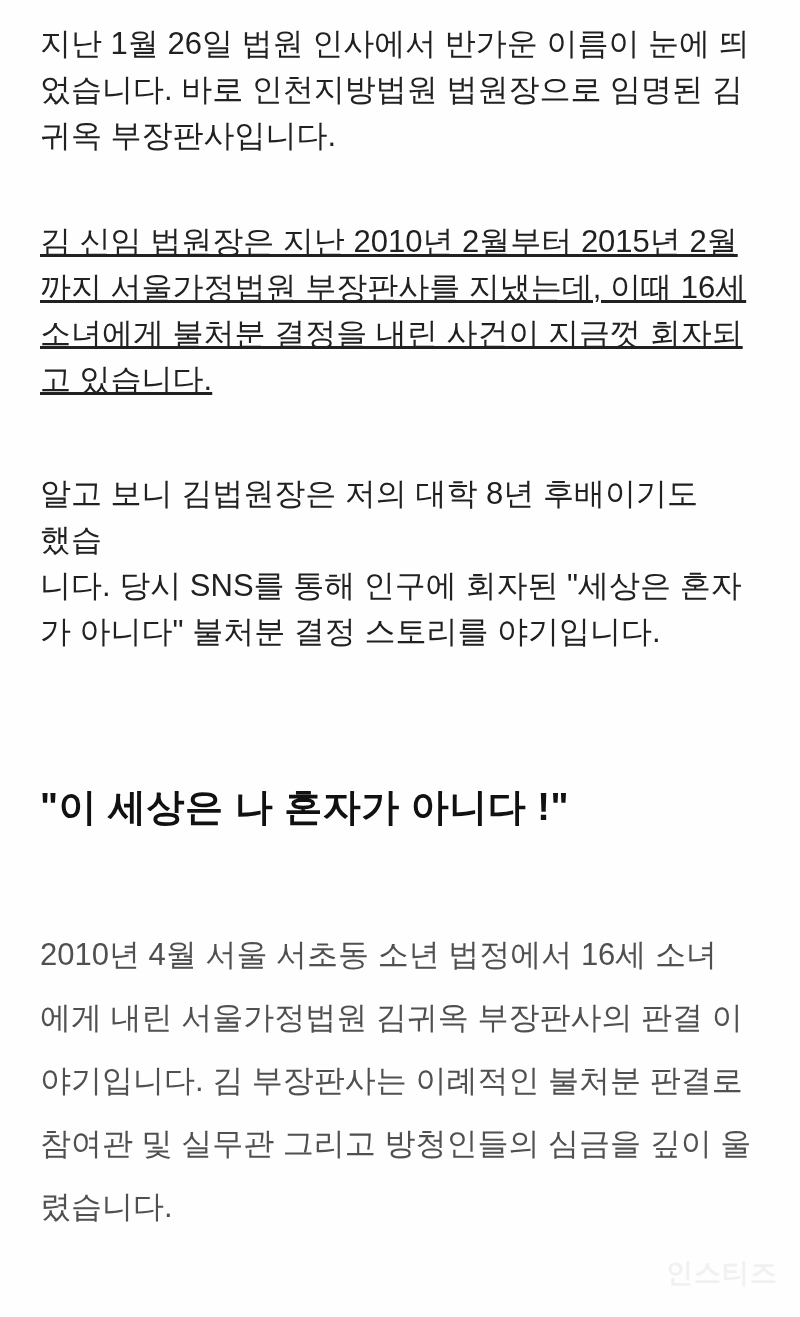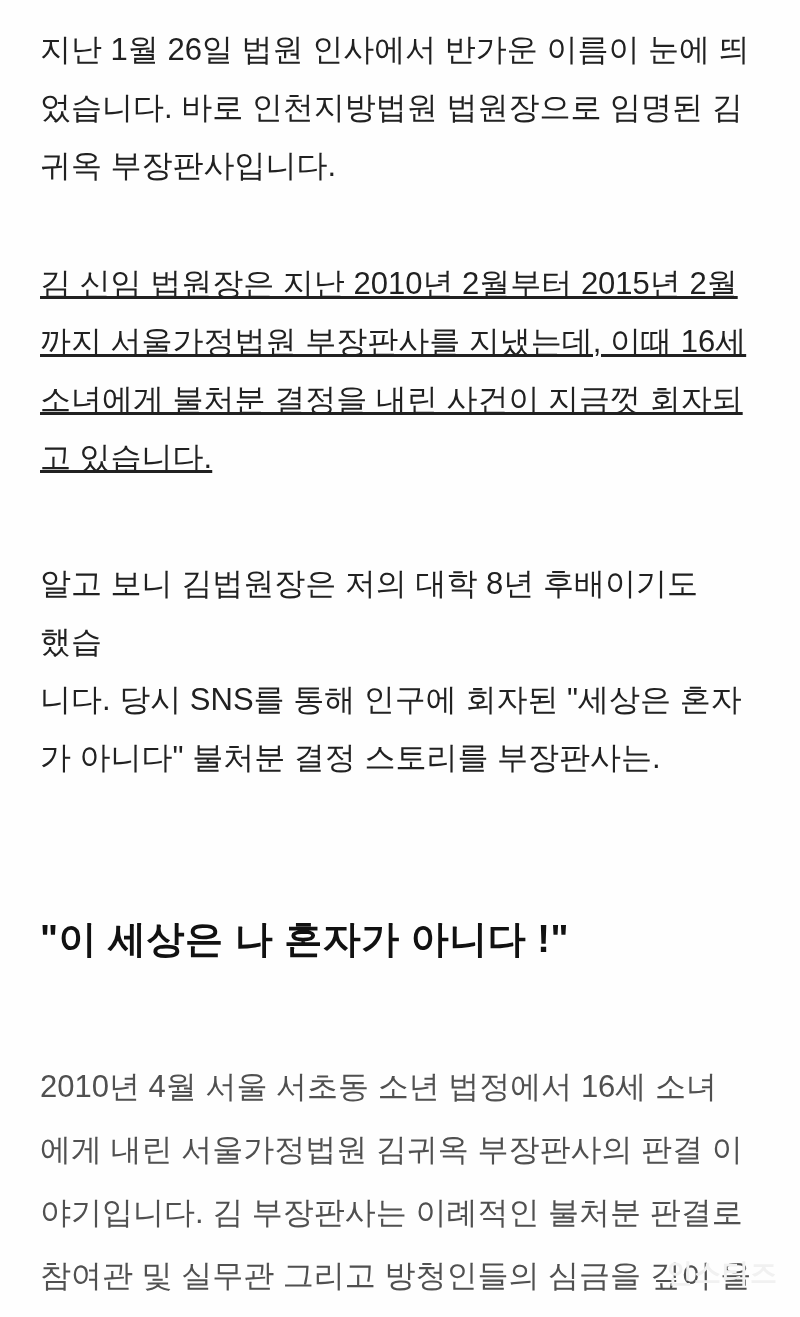--- a/index.html
+++ b/index.html
@@ -17,21 +17,21 @@
     background: var(--bg);
     overflow: hidden;
     position: relative;
     font-family: "Liberation Sans", sans-serif;
   }
   .content {
     padding: 21px 40px 0 40px;
   }
   .para {
     font-size: 31px;
-    line-height: 58px;
+    line-height: 46px;
     color: var(--body-text);
     margin: 0 0 60px 0;
     white-space: pre-line;
     word-break: keep-all;
   }
   .para.gap-lg { margin-bottom: 68px; text-decoration: underline; }
   .para.muted {
     color: var(--muted-text);
     line-height: 63px;
     margin: 92px 0 0 0;
@@ -64,21 +64,21 @@
 었습니다. 바로 인천지방법원 법원장으로 임명된 김
 귀옥 부장판사입니다.</p>
 
   <p class="para gap-lg">김 신임 법원장은 지난 2010년 2월부터 2015년 2월
 까지 서울가정법원 부장판사를 지냈는데, 이때 16세
 소녀에게 불처분 결정을 내린 사건이 지금껏 회자되
 고 있습니다.</p>
 
   <p class="para">알고 보니 김법원장은 저의 대학 8년 후배이기도 했습
 니다. 당시 SNS를 통해 인구에 회자된 "세상은 혼자
-가 아니다" 불처분 결정 스토리를 부장판사는.</p>
+가 아니다" 불처분 결정 스토리를 야기입니다.</p>
 
   <h1 class="headline">"이 세상은 나 혼자가 아니다 !"</h1>
 
   <p class="para muted">2010년 4월 서울 서초동 소년 법정에서 16세 소녀
 에게 내린 서울가정법원 김귀옥 부장판사의 판결 이
 야기입니다. 김 부장판사는 이례적인 불처분 판결로
 참여관 및 실무관 그리고 방청인들의 심금을 깊이 울
 렸습니다.</p>
 </div>
 

